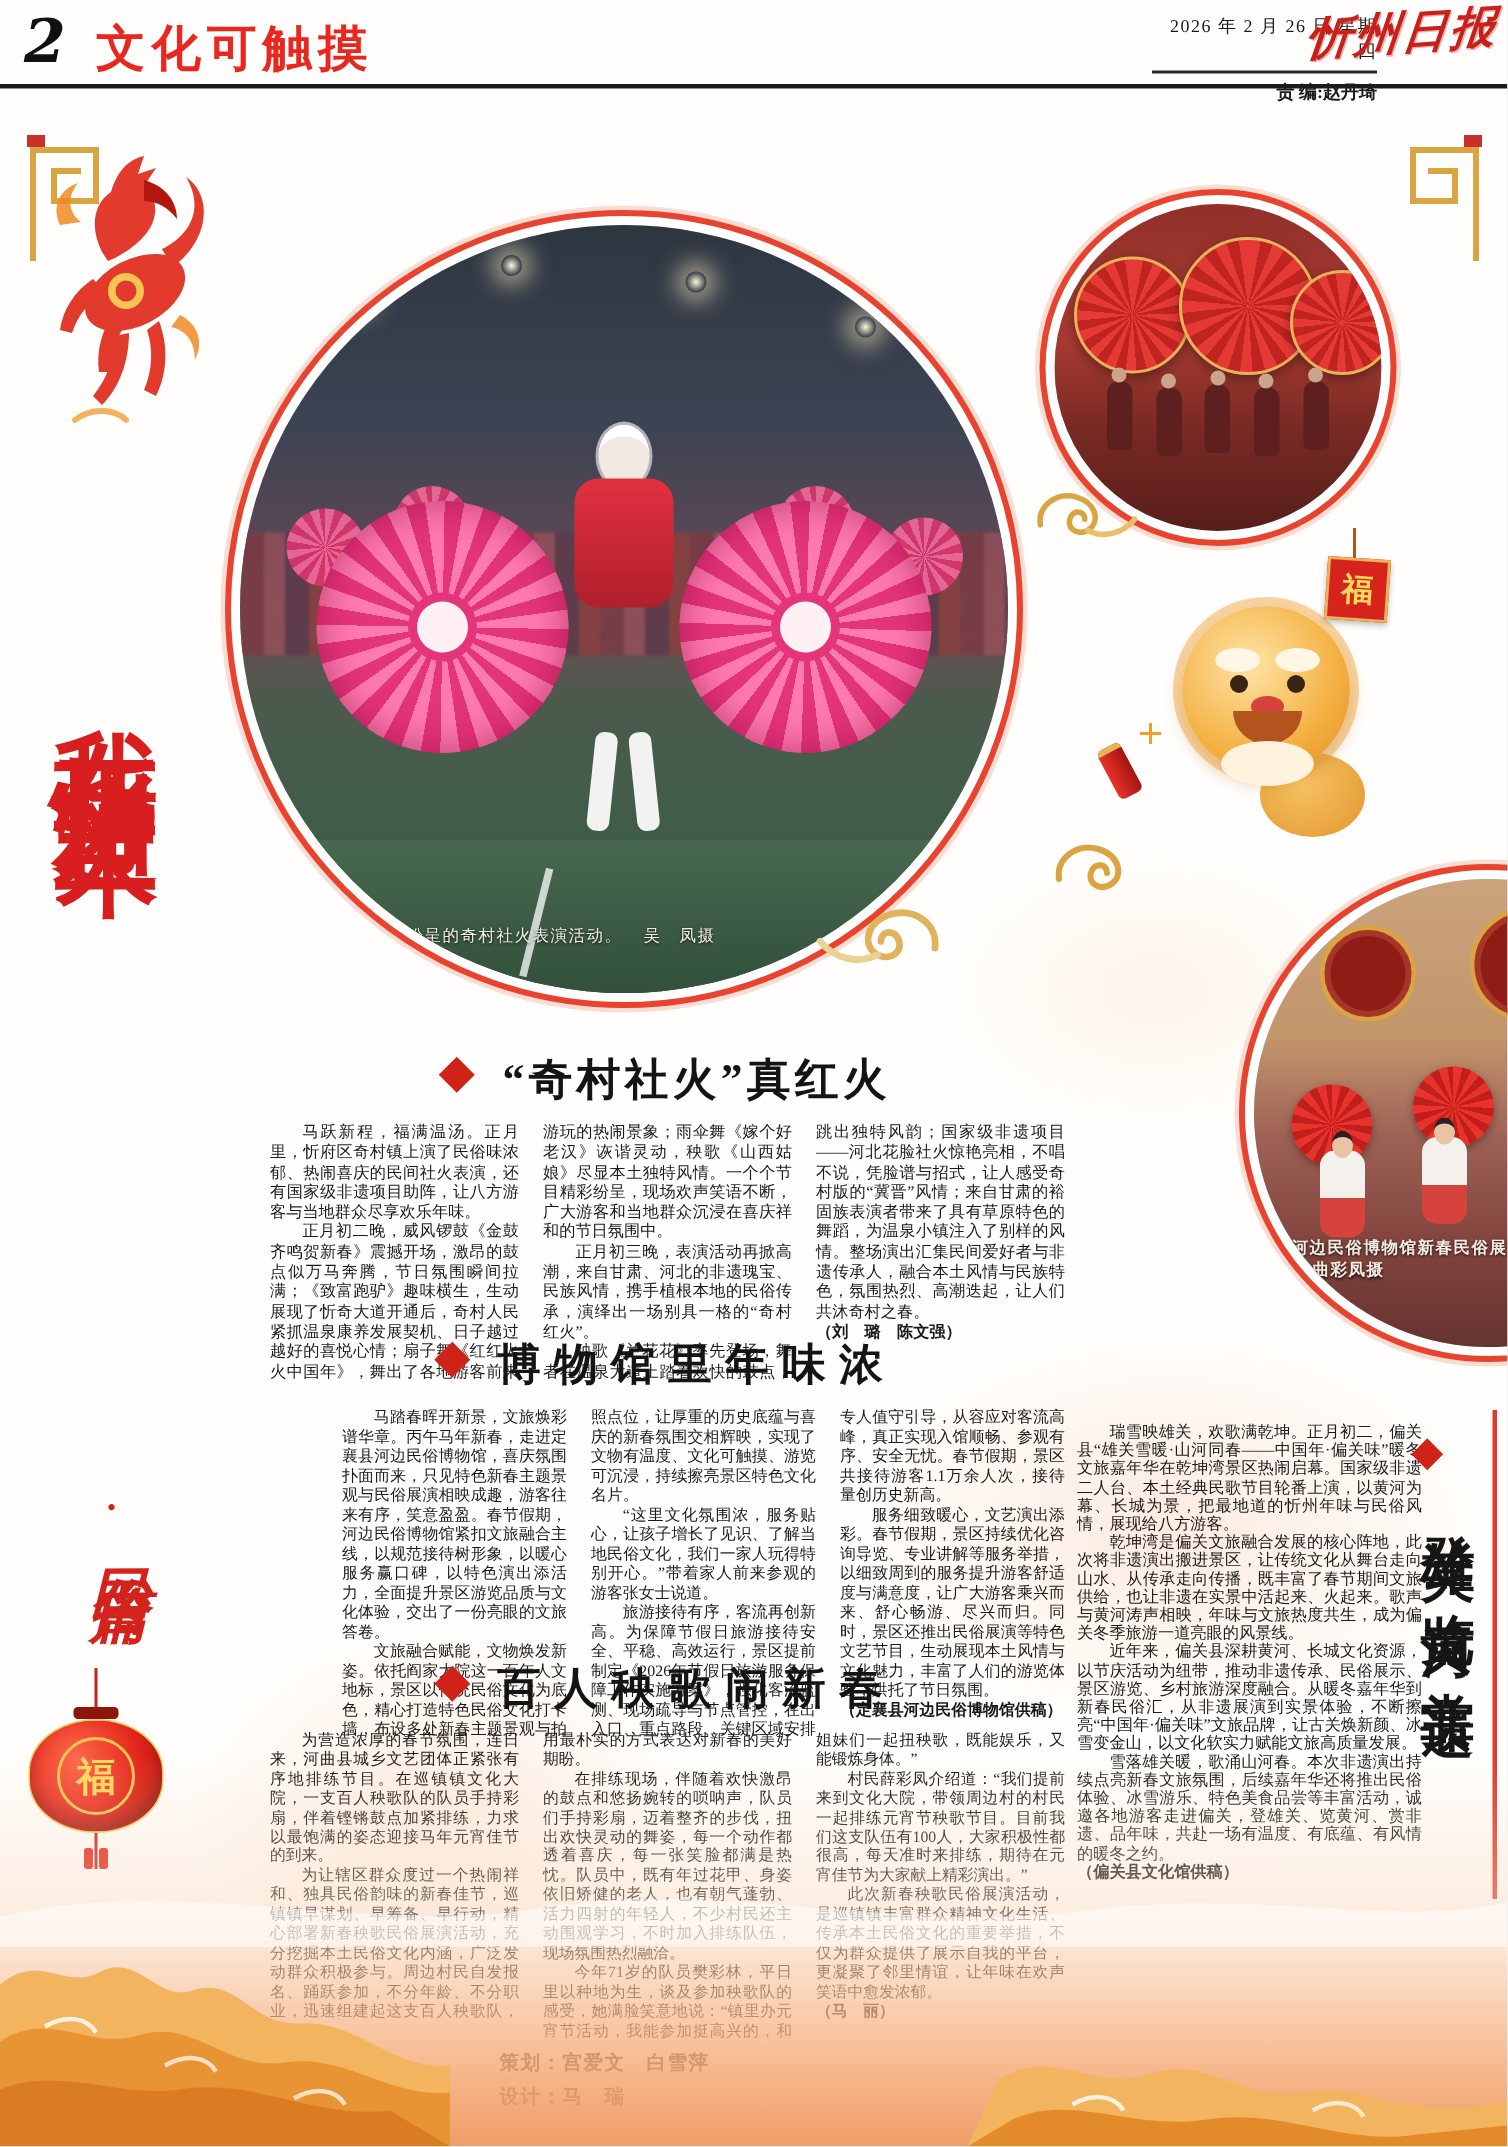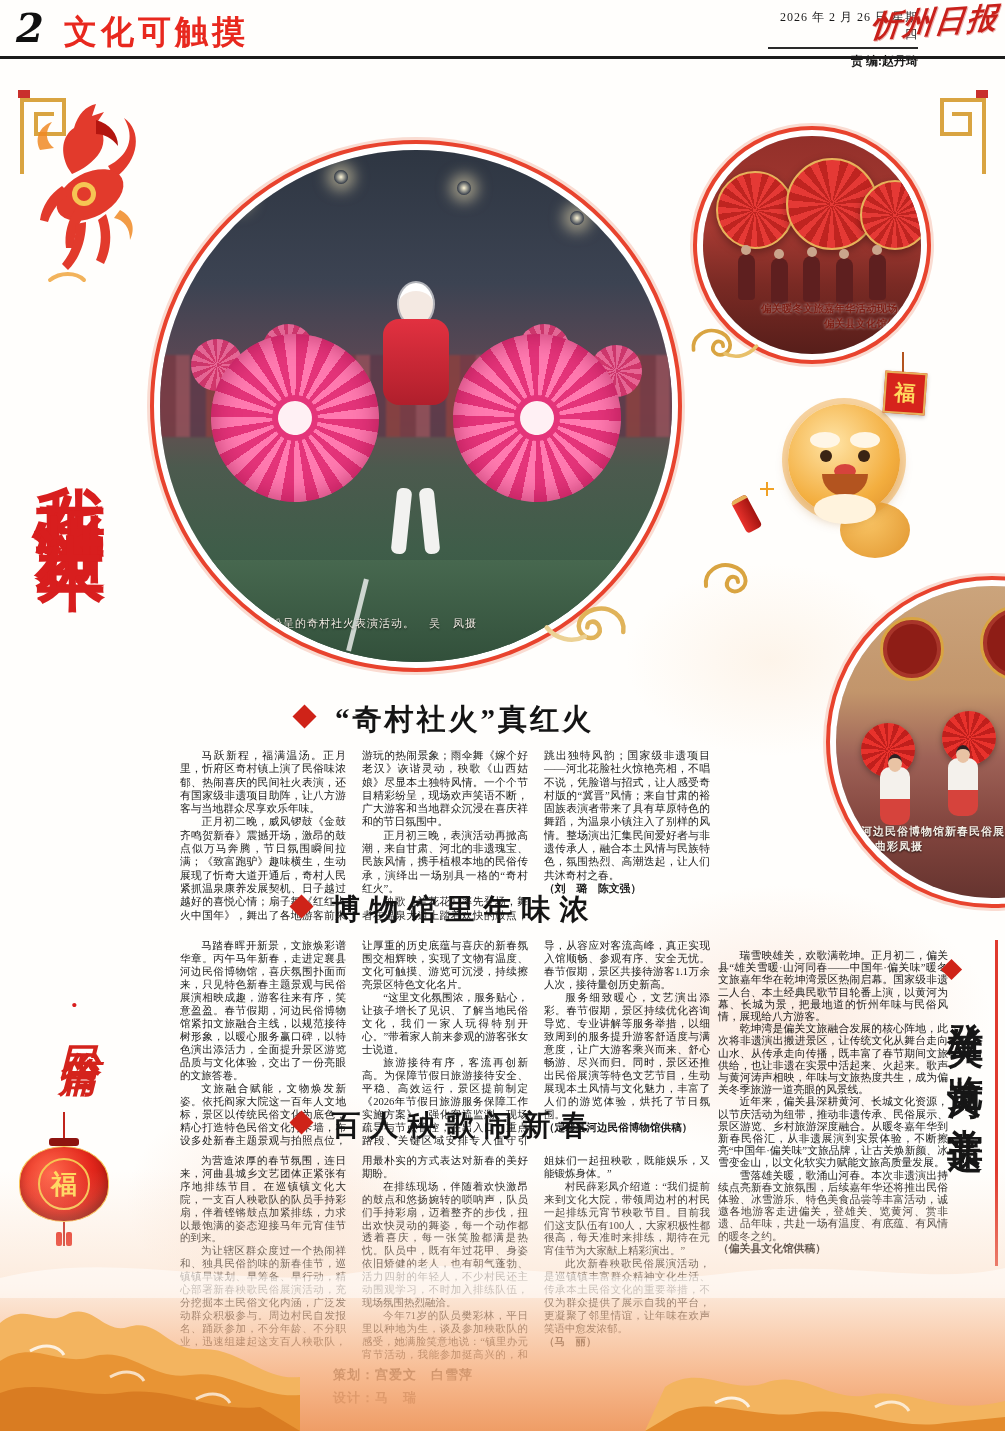--- a/index.html
+++ b/index.html
@@ -131,21 +131,21 @@
     font-family:"Liberation Serif","DejaVu Serif",serif;white-space:nowrap;}
   .diamond{display:inline-block;width:17px;height:17px;background:#cf2318;
     transform:rotate(45deg);margin-right:22px;vertical-align:4px;}
   .ls6{letter-spacing:9px;}
   .a-body{margin-top:9px;text-align:justify;font-size:10.8px;line-height:13.3px;}
   .cols3{column-count:3;column-gap:16px;}
   .a-body p{margin:0;text-indent:2em;}
   .a-body .byline{font-weight:bold;text-align:left;text-indent:0;}
   .a1{left:180px;top:700px;width:530px;}
   .a2{left:180px;top:890px;width:530px;}
-  .a2 .a-body{font-size:10.6px;line-height:13px;}
+  .a2 .a-body{font-size:10.6px;line-height:13px;margin-left:48px;}
   .a3{left:180px;top:1106px;width:530px;}
   .a3 .a-body{font-size:10.5px;line-height:12.9px;}
   .aR{left:718px;top:940px;width:230px;}
   .aR .a-body{font-size:10.8px;line-height:12.2px;}
   .aR-diamond{left:944px;top:962px;width:15px;height:15px;background:#cf2318;transform:rotate(45deg);}
   .aR-title{left:940px;top:995px;writing-mode:vertical-rl;text-orientation:upright;
     font-family:"Liberation Serif","DejaVu Serif",serif;font-weight:bold;font-size:36px;
     color:#161616;letter-spacing:4px;}
   .aR-rule{left:995px;top:940px;width:3px;height:326px;background:#e03a2e;}
 
@@ -256,24 +256,20 @@
     <div class="circ-inner">
       <div class="tr-bg"></div>
       <div class="tr-fan" style="left:6%;top:16%;width:74px;height:74px;"></div>
       <div class="tr-fan" style="left:38%;top:10%;width:88px;height:88px;"></div>
       <div class="tr-fan" style="left:72%;top:20%;width:66px;height:66px;"></div>
       <div class="tr-person" style="left:16%;top:54%;"></div>
       <div class="tr-person" style="left:31%;top:56%;"></div>
       <div class="tr-person" style="left:46%;top:55%;"></div>
       <div class="tr-person" style="left:61%;top:56%;"></div>
       <div class="tr-person" style="left:76%;top:54%;"></div>
-      <div class="tr-cap" style="left:8%;right:6%;bottom:10%;">
-        <div>偏关暖冬文旅嘉年华活动现场。</div>
-        <div>偏关县文化馆供图</div>
-      </div>
     </div>
   </div>
 
   <div class="abs" style="left:688px;top:322px;">
     <svg viewBox="0 0 80 44" width="74" height="41">
       <path d="M6,30 C4,16 18,6 32,10 C46,14 50,28 40,34 C32,38 24,32 28,24 C31,19 38,20 38,26" fill="none" stroke="#d9a441" stroke-width="4" stroke-linecap="round"></path>
       <path d="M40,34 C52,40 66,36 74,26" stroke="#e8c06a" stroke-width="4" fill="none" stroke-linecap="round"></path>
     </svg>
   </div>
   <div class="abs" style="left:540px;top:598px;transform:scaleX(-1);">

